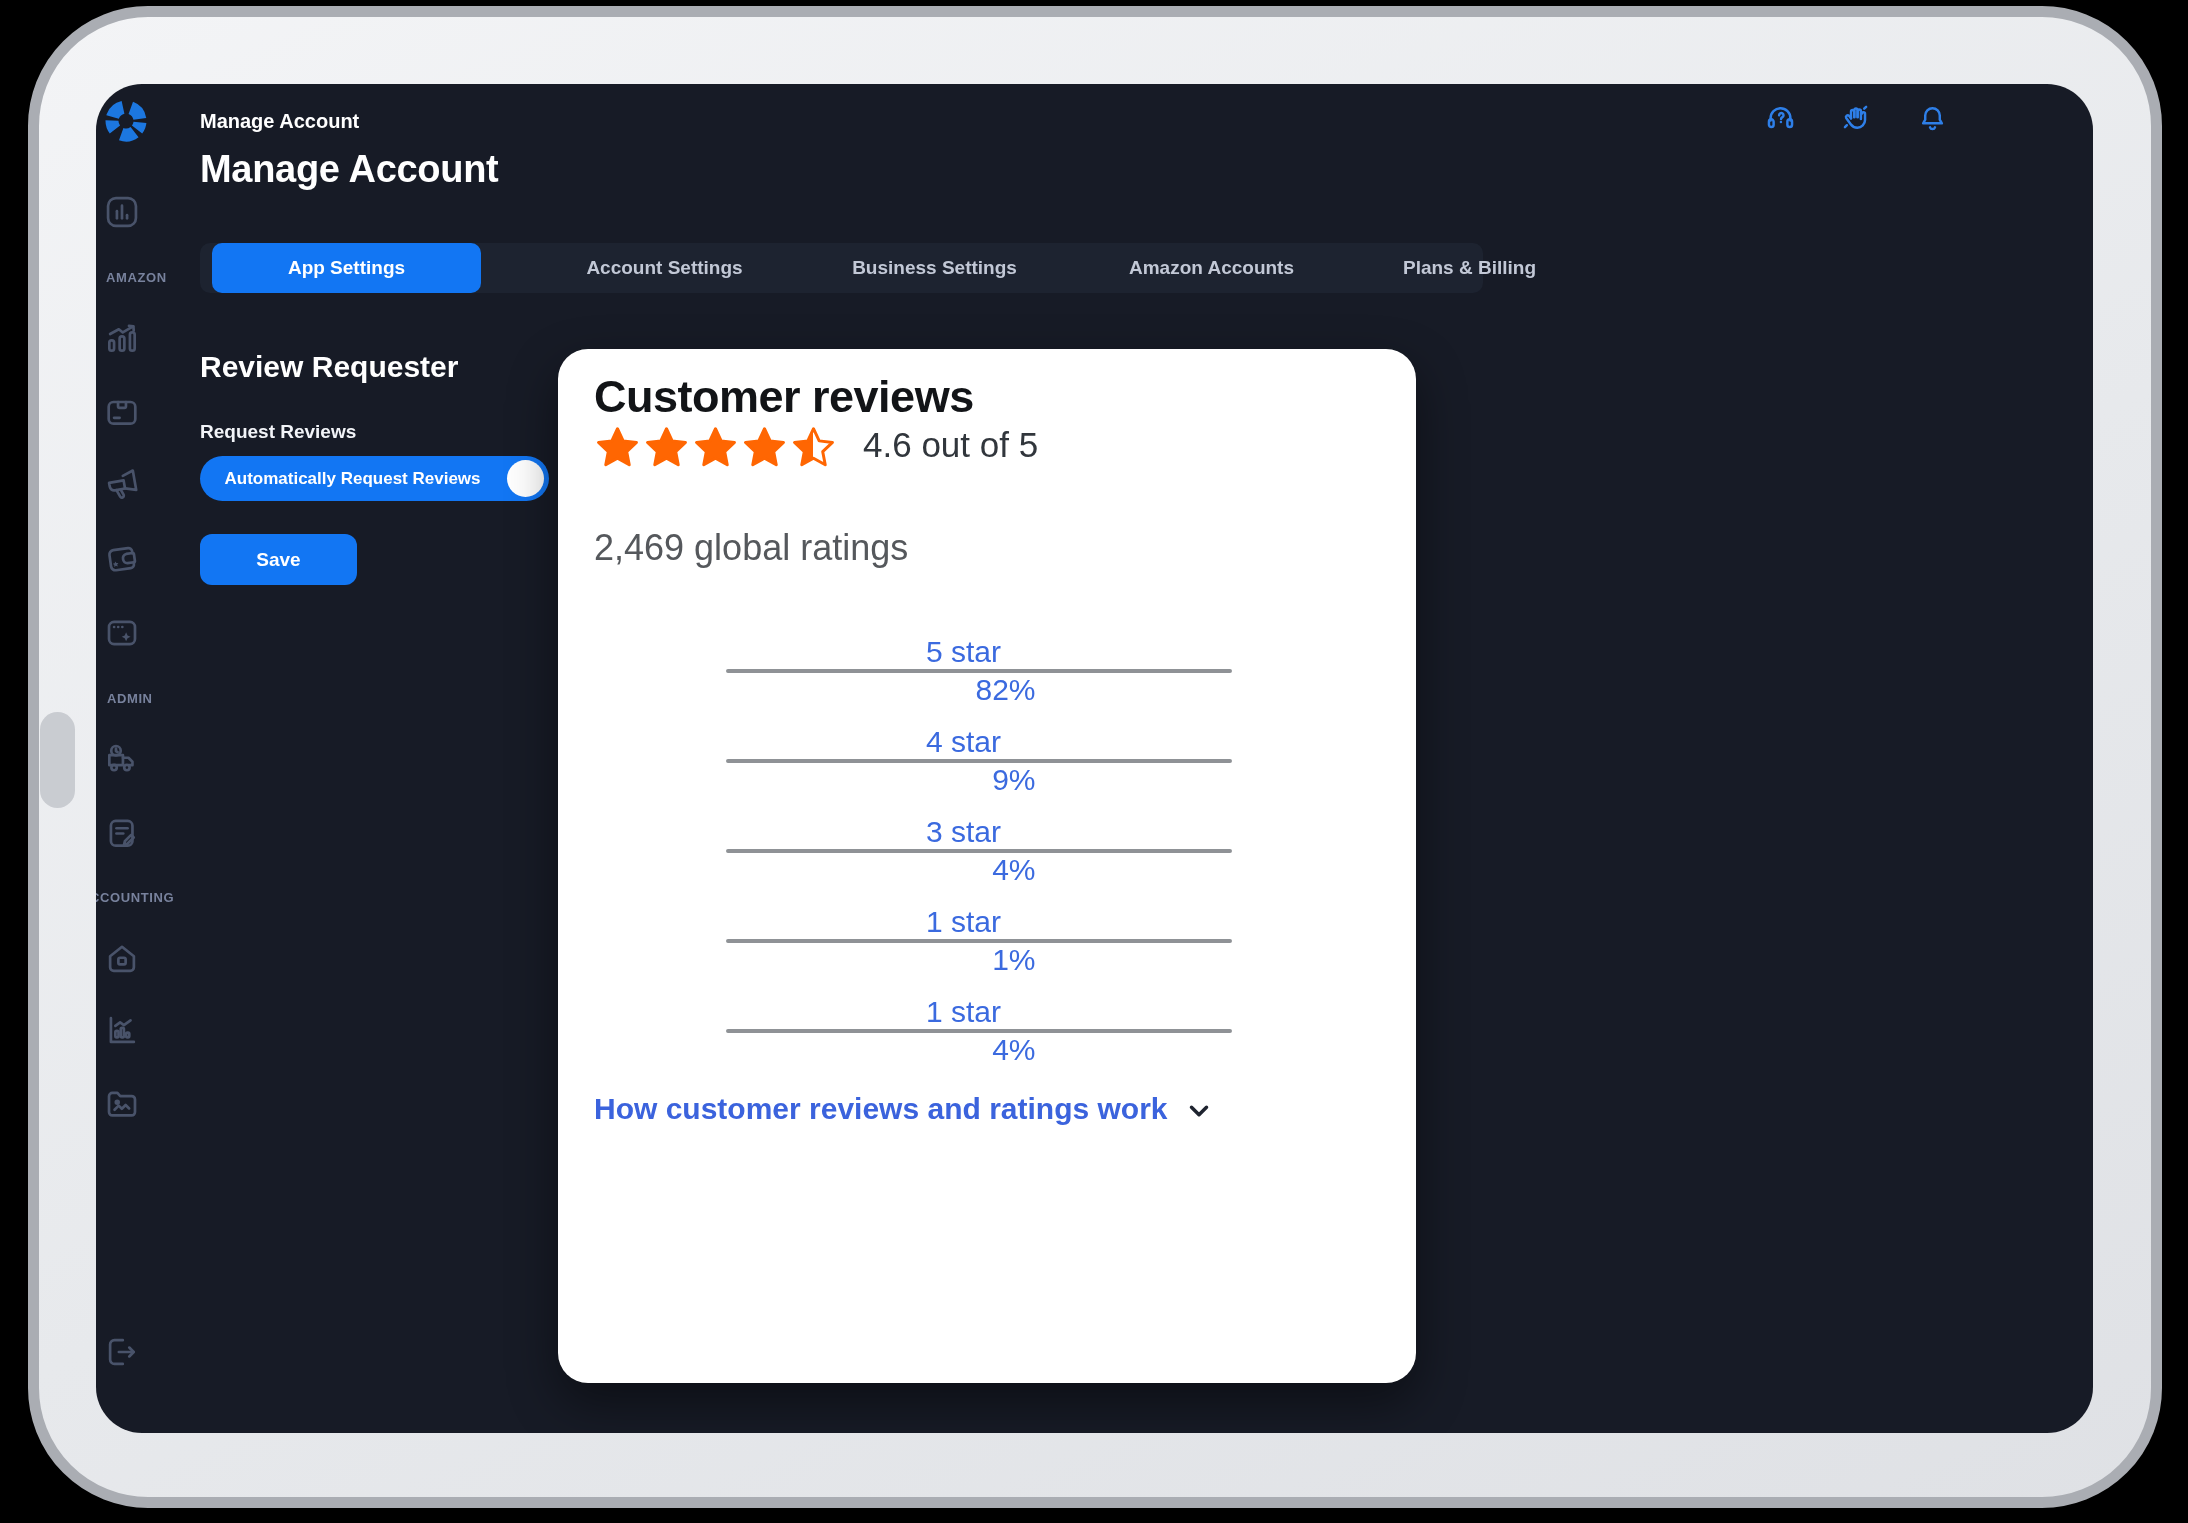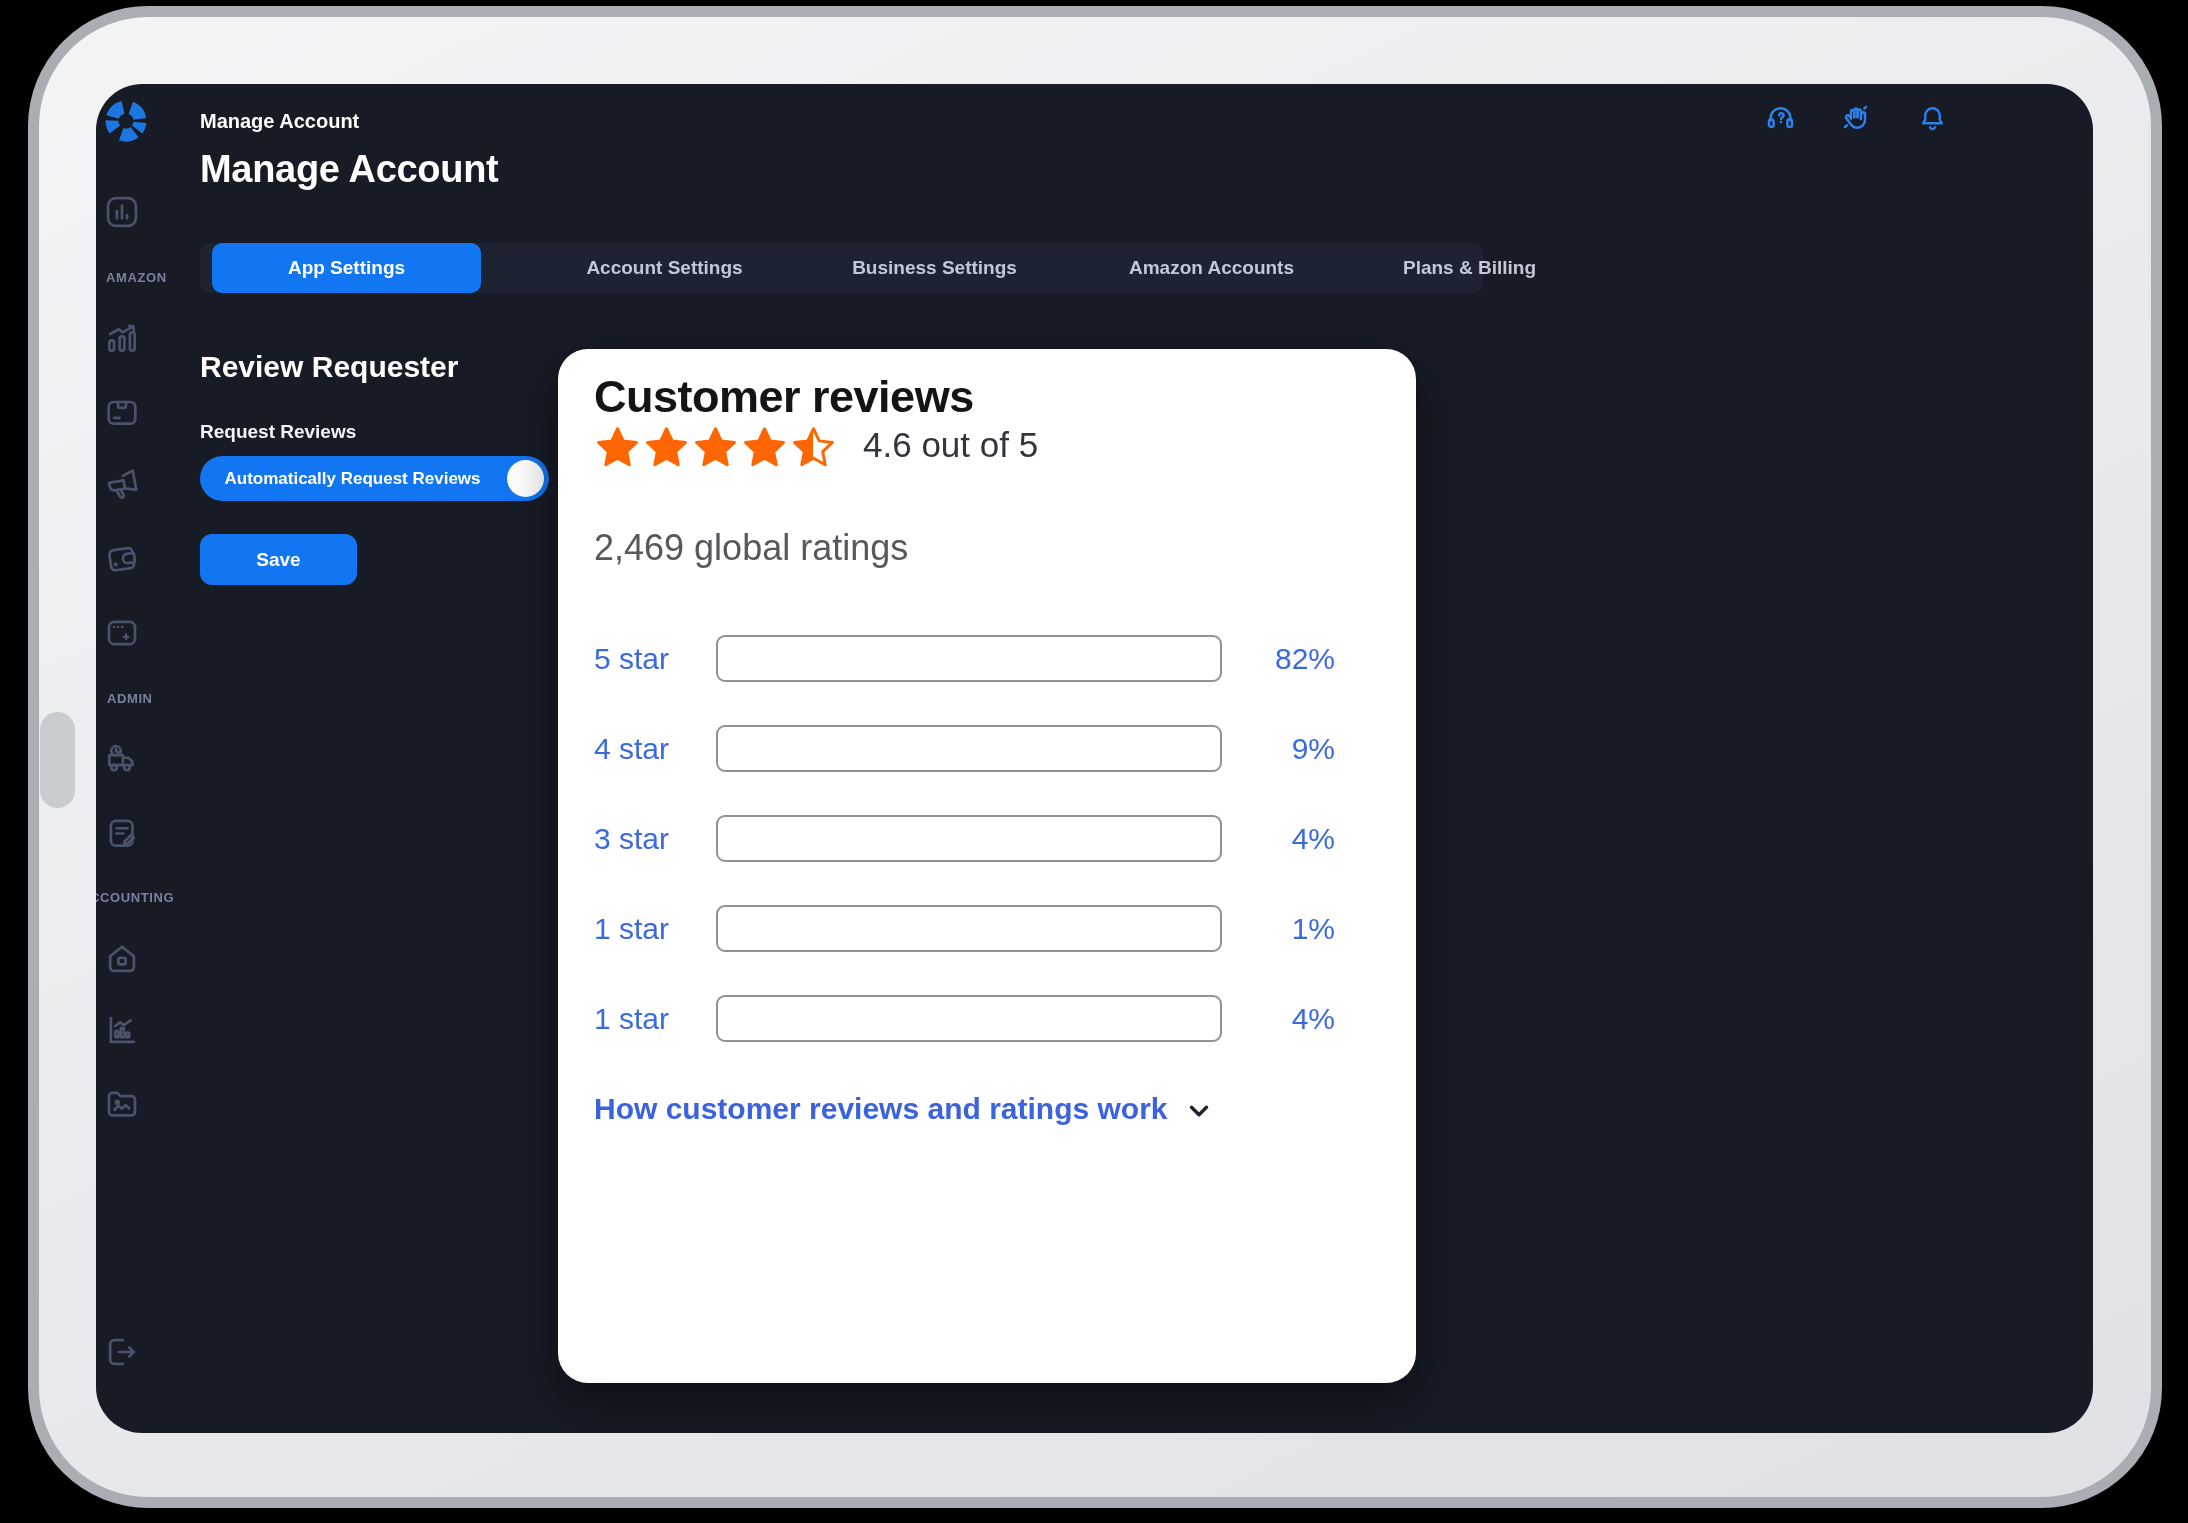--- a/index.html
+++ b/index.html
@@ -58,21 +58,21 @@
 
   
   .card { position:absolute; left:462px; top:265px; width:858px; height:1034px; border-radius:30px;
           background:#fff; padding:20px 36px 0 36px; box-shadow:0 20px 50px rgba(0,0,0,.45); }
   .card-title { font-size:45px; font-weight:bold; color:#121417; letter-spacing:-.5px; line-height:56px; }
   .stars-row { margin-top:0; height:48px; display:flex; align-items:flex-start; }
   .stars-row svg { width:47px; height:47px; margin-right:2px; }
   .rating-text { font-size:35px; color:#31363c; margin-left:24px; }
   .global-ratings { margin-top:54px; font-size:36px; color:#55585c; }
   .rows { margin-top:66px; }
-  .bar-row { display:flex; align-items:center; height:47px; margin-bottom:43px; }
+  .bar-row { display:flex; align-items:center; height:47px; margin-bottom:43px;flex-direction:column; }
   .bar-label { width:122px; font-size:30px; color:#3b6adf; cursor:pointer; }
   .bar-track { width:506px; height:47px; border:2px solid #8f9296; border-radius:9px;
                background:#fff; overflow:hidden; margin-right:16px; }
   .bar-fill { height:100%; background:#ff6602; border-radius:6px 0 0 6px; }
   .bar-pct { width:97px; font-size:30px; color:#3b6adf; text-align:right; }
   .link-row { margin-top:50px; display:flex; align-items:center; cursor:pointer; }
   .link-text { font-size:30px; font-weight:600; color:#3b63dd; }
   .link-row svg { width:30px; height:30px; margin-left:16px; margin-top:4px; }
 
   .ic { fill:none; stroke:#49536a; stroke-width:1.7; stroke-linecap:round; stroke-linejoin:round; }

